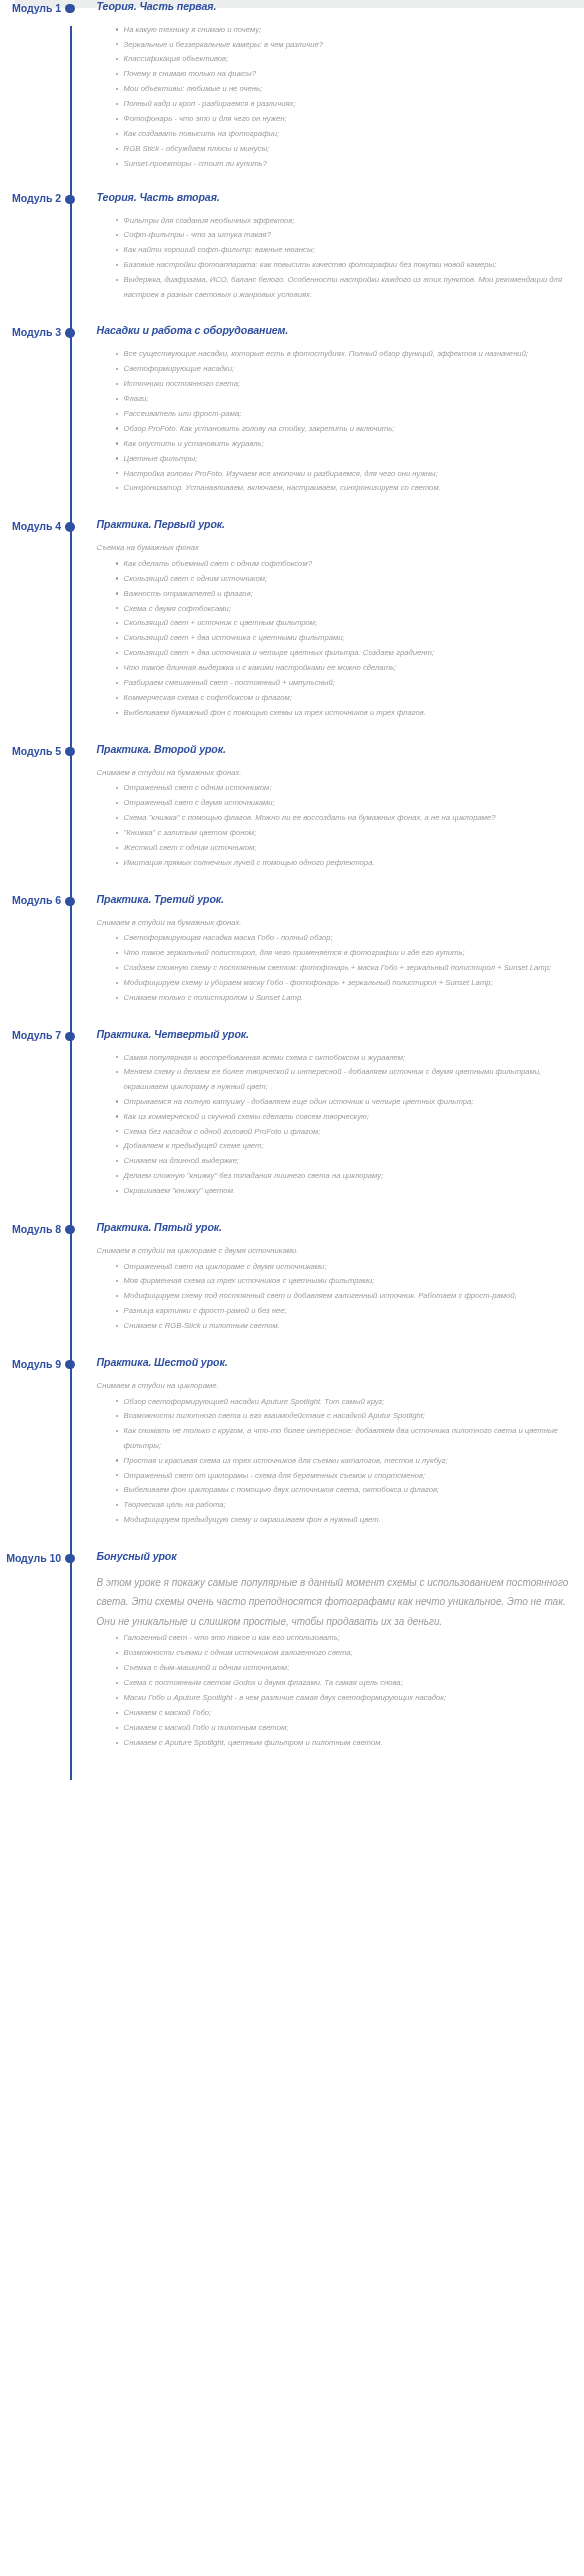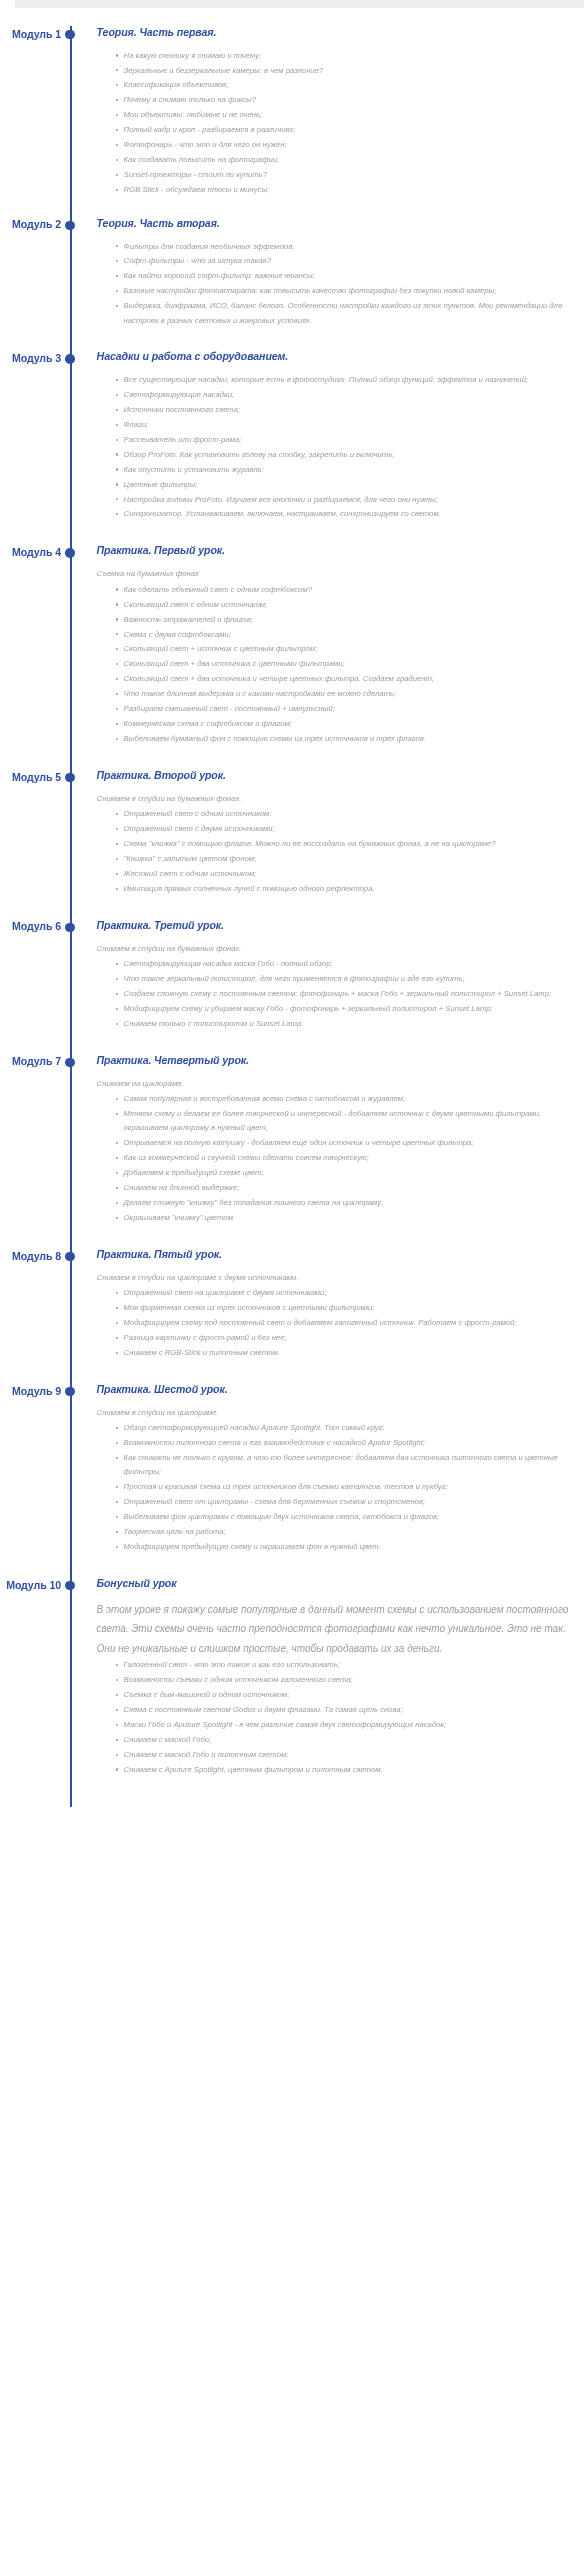--- a/index.html
+++ b/index.html
@@ -21,21 +21,20 @@
   .top-strip {
     position: absolute;
     top: 0;
     left: 15.3px;
     width: 569px;
     height: 8px;
     background: #eceded;
   }
   .timeline {
     position: relative;
-    padding-top: 26px;
     padding-bottom: 29px;
   }
   
   .spine {
     position: absolute;
     left: 70px;
     top: 26px;
     bottom: 0;
     width: 2.2px;
     background: #2f4fa0;
@@ -148,22 +147,22 @@
         <h2 class="module-title">Теория. Часть первая.</h2>
         <ul class="module-list">
           <li>На какую технику я снимаю и почему;</li>
           <li>Зеркальные и беззеркальные камеры: в чем различие?</li>
           <li>Классификация объективов;</li>
           <li>Почему я снимаю только на фиксы?</li>
           <li>Мои объективы: любимые и не очень;</li>
           <li>Полный кадр и кроп - разбираемся в различиях;</li>
           <li>Фотофонарь - что это и для чего он нужен;</li>
           <li>Как создавать повысить на фотографии;</li>
+          <li>RGB Stick - обсуждаем плюсы и минусы;</li>
           <li>Sunset-проекторы - стоит ли купить?</li>
-          <li>RGB Stick - обсуждаем плюсы и минусы;</li>
         </ul>
       </div>
     </section>
 
     <section class="module m2">
       <div class="module-label">Модуль 2</div>
       <div class="dot-col">
         <span class="dot"></span>
       </div>
       <div class="module-body">
@@ -261,26 +260,26 @@
       </div>
     </section>
 
     <section class="module m7">
       <div class="module-label">Модуль 7</div>
       <div class="dot-col">
         <span class="dot"></span>
       </div>
       <div class="module-body">
         <h2 class="module-title">Практика. Четвертый урок.</h2>
-        <p class="module-intro">Снимаем на циклораме.</p>
         <ul class="module-list">
           <li>Самая популярная и востребованная всеми схема с октобоксом и журавлем;</li>
           <li>Меняем схему и делаем ее более творческой и интересной - добавляем источник с двумя цветными фильтрами, окрашиваем циклораму в нужный цвет;</li>
           <li>Отрываемся на полную катушку - добавляем еще один источник и четыре цветных фильтра;</li>
           <li>Как из коммерческой и скучной схемы сделать совсем творческую;</li>
+          <li>Схема без насадок с одной головой ProFoto и флагом;</li>
           <li>Добавляем к предыдущей схеме цвет;</li>
           <li>Снимаем на длинной выдержке;</li>
           <li>Делаем сложную "книжку" без попадания лишнего света на циклораму;</li>
           <li>Окрашиваем "книжку" цветом.</li>
         </ul>
       </div>
     </section>
 
     <section class="module m8">
       <div class="module-label">Модуль 8</div>

